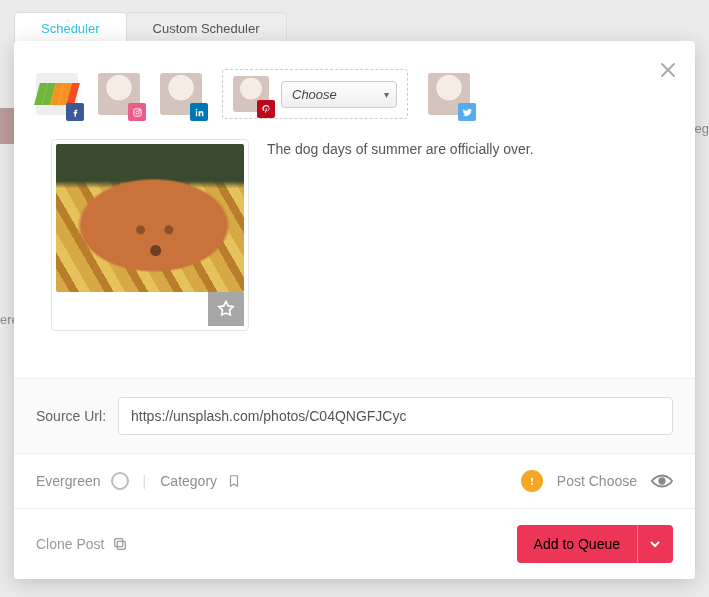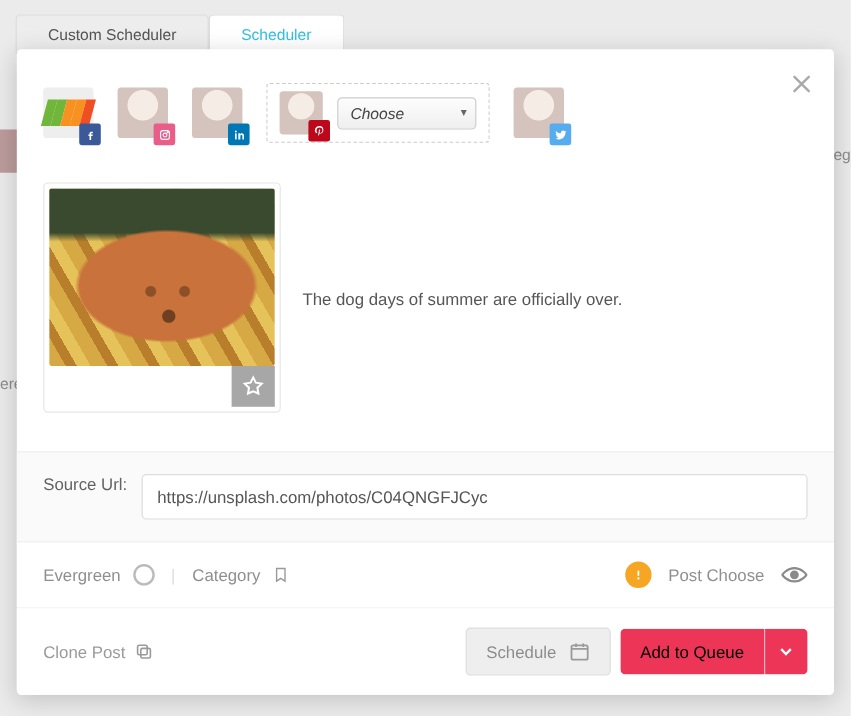--- a/index.html
+++ b/index.html
@@ -195,22 +195,23 @@
     transform:translateY(-50%);
     font-size:10px;
     color:#666;
     pointer-events:none;
   }
 
   .content-row {
     display: flex;
     padding: 6px 22px 20px 22px;
     gap: 18px;
-    align-items: center;
+    align-items: flex-start;
     flex: 1;
+    margin-left: 15px;
   }
   .img-card {
     border: 1px solid #e6e6e6;
     border-radius: 4px;
     padding: 4px;
     position: relative;
     width: 198px;
   }
   .post-img {
     width: 100%;
@@ -237,20 +238,21 @@
   .caption {
     color: #565656;
     font-size: 14px;
     padding-top: 2px;
   }
 
   .source-row {
     border-top: 1px solid #eee;
     padding: 18px 22px;
     display:flex;
+    align-items:center;
     gap: 12px;
     background:#fafafa;
   }
   .src-label { color:#636363; font-size:14px; white-space:nowrap; }
   .src-input {
     flex:1;
     border:1px solid #ddd;
     border-radius:4px;
     padding: 10px 12px;
     font-size:14px;
@@ -324,22 +326,22 @@
     <span>Failed Posts</span>
     <span>Posting Schedule</span>
   </div>
   <div class="bg-avatar"></div>
   <div class="bg-text-right">teg</div>
   <div class="bg-text-left">ere</div>
 </div>
 <div class="overlay"></div>
 
 <div class="tabs">
+  <div class="tab active">Scheduler</div>
   <div class="tab inactive">Custom Scheduler</div>
-  <div class="tab active">Scheduler</div>
 </div>
 
 <div class="modal">
 
   <div class="close-btn">
     <svg width="18" height="18" viewBox="0 0 18 18">
         <path d="M3 3 L15 15 M15 3 L3 15" stroke="#aaa" stroke-width="2" stroke-linecap="round"></path>
       </svg>
   </div>
 
@@ -468,27 +470,20 @@
 
   <div class="action-row">
     <div class="clone">
       <span>Clone Post</span>
       <svg width="16" height="16" viewBox="0 0 24 24" fill="none" stroke="#9a9a9a" stroke-width="2">
           <rect x="8" y="8" width="12" height="12" rx="2"></rect>
           <rect x="4" y="4" width="12" height="12" rx="2"></rect>
         </svg>
     </div>
     <div class="spacer"></div>
-    <button class="btn btn-sched">
-      <span>Schedule</span>
-      <svg width="18" height="18" viewBox="0 0 24 24" fill="none" stroke="#9a9a9a" stroke-width="2">
-          <rect x="3" y="5" width="18" height="16" rx="2"></rect>
-          <path d="M3 9h18M8 3v4M16 3v4"></path>
-        </svg>
-    </button>
     <div class="queue-wrap">
       <button class="btn btn-queue">
         <span>Add to Queue</span>
       </button>
       <button class="btn btn-queue-split">
         <svg width="10" height="10" viewBox="0 0 10 10">
             <path d="M1 3l4 4 4-4" fill="none" stroke="#fff" stroke-width="2"></path>
           </svg>
       </button>
     </div>

